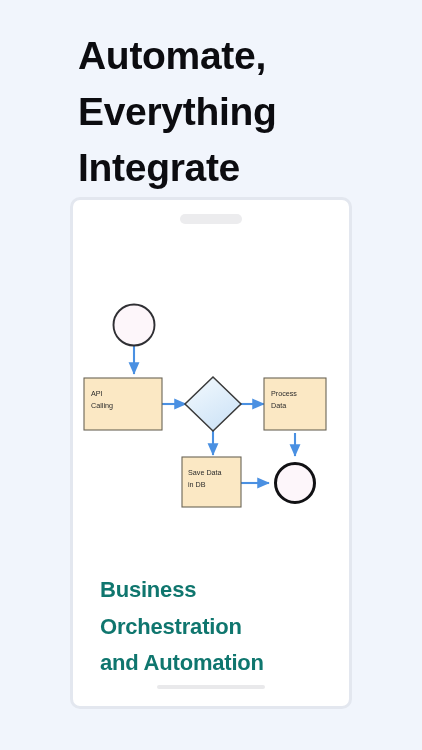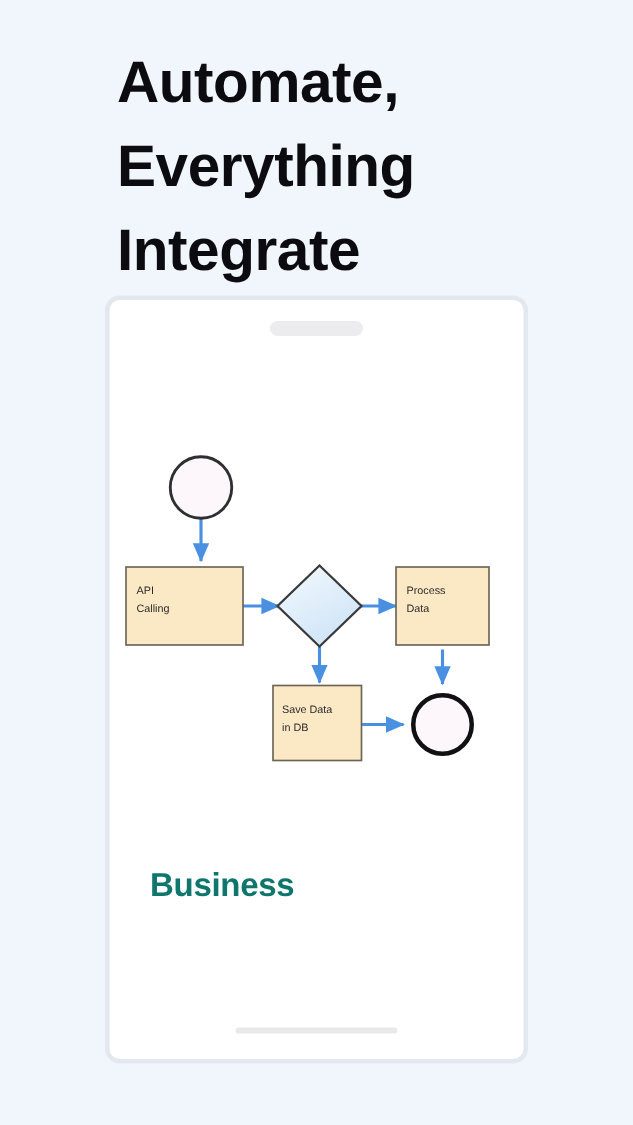--- a/index.html
+++ b/index.html
@@ -148,16 +148,18 @@
         <text class="node-label" x="115" y="175">Save Data</text>
         <text class="node-label" x="115" y="187">in DB</text>
       </g>
 
       <circle cx="222" cy="183" r="19.5" fill="#fdf6fa" stroke="#111114" stroke-width="3"></circle>
     </svg>
   </div>
 
   <div class="caption">
     <span class="caption-line">Business</span>
+    <span class="caption-line">Orchestration</span>
+    <span class="caption-line">and Automation</span>
   </div>
 
   <div class="home-indicator"></div>
 </div>
 
 </body></html>

